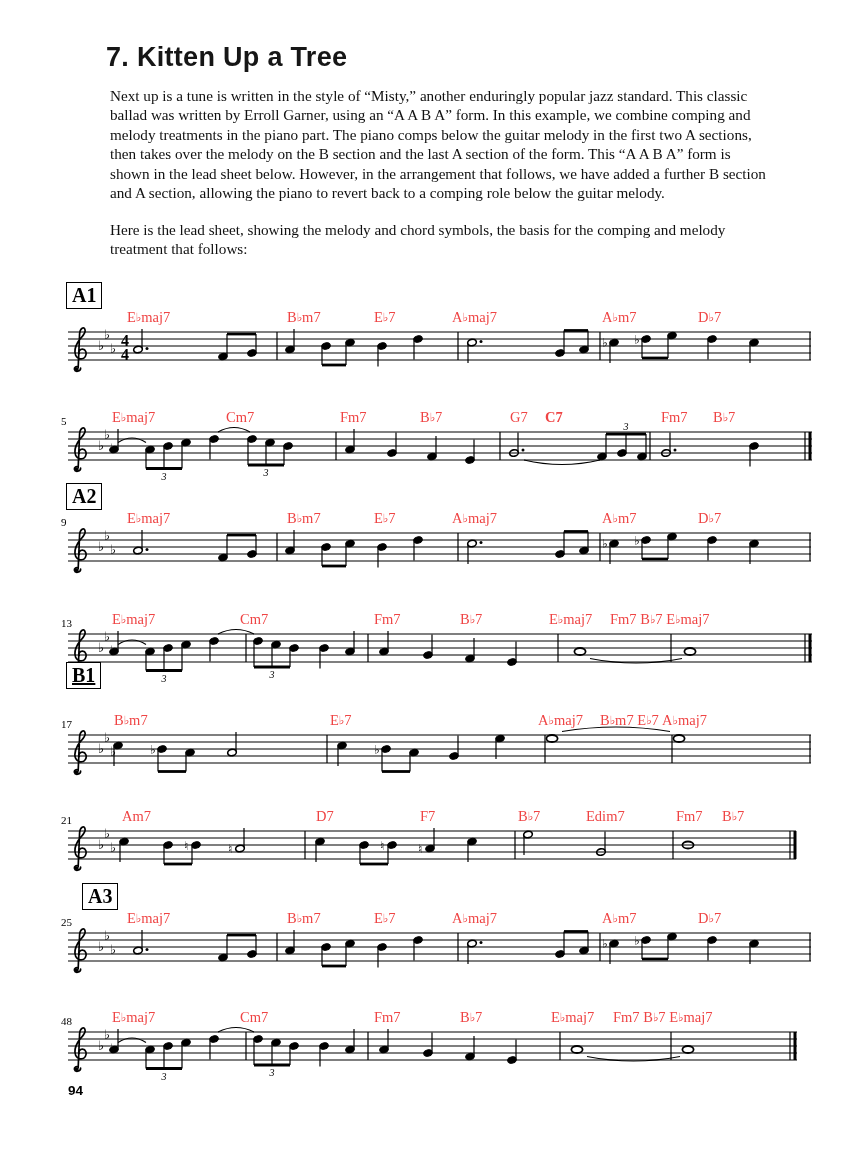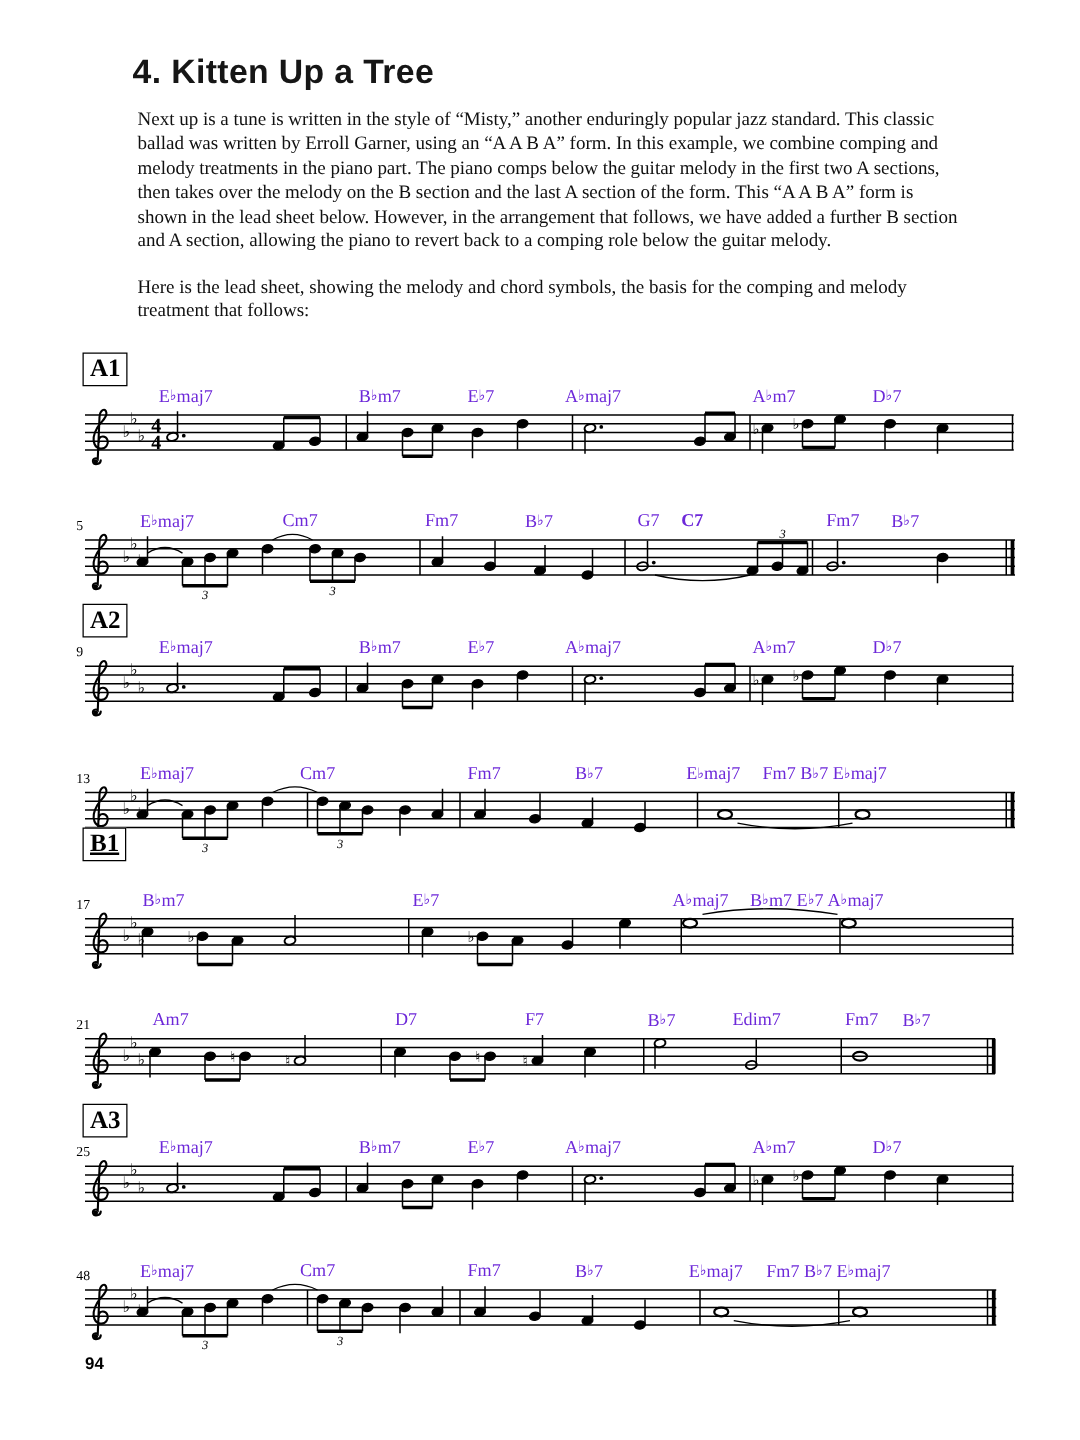--- a/index.html
+++ b/index.html
@@ -6,31 +6,31 @@
   body{width:864px;height:1152px;background:#fff;position:relative;overflow:hidden;
        font-family:"Liberation Serif",serif;color:#000}
   .title{position:absolute;left:106px;top:42px;margin:0;
          font:bold 27px "Liberation Sans",sans-serif;letter-spacing:.3px;color:#161616}
   .body-text{position:absolute;left:106px;width:660px;margin:4px;
              font-size:15.2px;line-height:19.4px;color:#101010;text-align:left}
   #p1{top:82px}
   #p2{top:216px}
   .page-number{position:absolute;left:68px;top:1083px;
                font:bold 13.5px "Liberation Sans",sans-serif}
-  .chord{position:absolute;font-size:14.5px;white-space:pre;color:#6d28d9}
+  .chord{position:absolute;font-size:14.5px;white-space:pre;color:#ef4444}
   .chord .fl{font-family:"DejaVu Sans",sans-serif;font-size:11.5px;vertical-align:1.5px}
   .seclabel{position:absolute;left:66px;border:1.7px solid #000;background:#fff;
             padding:0 5px;font:bold 20px/25px "Liberation Serif",serif}
   .mnum{position:absolute;left:61px;font-size:11px}
   svg.sys{position:absolute;left:0}
 </style>
 </head>
 <body>
 
-<h1 class="title">4. Kitten Up a Tree</h1>
+<h1 class="title">7. Kitten Up a Tree</h1>
 <p class="body-text" id="p1">Next up is a tune is written in the style of “Misty,” another enduringly popular jazz standard. This classic ballad was written by Erroll Garner, using an “A A B A” form. In this example, we combine comping and melody treatments in the piano part. The piano comps below the guitar melody in the first two A sections, then takes over the melody on the B section and the last A section of the form. This “A A B A” form is shown in the lead sheet below. However, in the arrangement that follows, we have added a further B section and A section, allowing the piano to revert back to a comping role below the guitar melody.</p>
 <p class="body-text" id="p2">Here is the lead sheet, showing the melody and chord symbols, the basis for the comping and melody treatment that follows:</p>
 <div id="score" style="position:absolute;left:0;top:0;width:864px;height:1152px">
     <svg class="sys" width="864" height="116" viewBox="0 274 864 116" style="top: 274px;">
       <line x1="68" y1="332" x2="811" y2="332" stroke="#000" stroke-width="1.05"></line>
       <line x1="68" y1="339" x2="811" y2="339" stroke="#000" stroke-width="1.05"></line>
       <line x1="68" y1="346" x2="811" y2="346" stroke="#000" stroke-width="1.05"></line>
       <line x1="68" y1="353" x2="811" y2="353" stroke="#000" stroke-width="1.05"></line>
       <line x1="68" y1="360" x2="811" y2="360" stroke="#000" stroke-width="1.05"></line>
       <path d="M10.6,36.2 C10.6,39.5 5.2,40.5 4.4,37.4 C3.9,35.2 6.5,33.8 8.2,35.2 L9.6,1.8 C9.9,-3.8 14.2,-6.4 15.1,-1.9 C15.9,2.2 10.6,5.4 7.8,10.2 C4.7,15.6 4.2,19.8 5.6,23.2 C7.4,27.4 13.0,28.3 15.3,24.6 C17.3,21.4 15.8,17.4 12.4,17.2 C9.9,17.1 8.4,19.3 9.2,21.6" fill="none" stroke="#000" stroke-width="1.7" stroke-linecap="round" transform="translate(70 332)"></path>
@@ -442,21 +442,21 @@
       <line x1="642" y1="941.5" x2="642" y2="959" stroke="#000" stroke-width="1.2"></line>
       <ellipse cx="672" cy="936.5" rx="4.4" ry="3.2" transform="rotate(-14 672 936.5)" fill="#000" stroke="#000" stroke-width="1"></ellipse>
       <line x1="668" y1="938" x2="668" y2="959" stroke="#000" stroke-width="1.2"></line>
       <line x1="642" y1="959" x2="668" y2="959" stroke="#000" stroke-width="2.8"></line>
       <ellipse cx="712" cy="940" rx="4.4" ry="3.2" transform="rotate(-14 712 940)" fill="#000" stroke="#000" stroke-width="1"></ellipse>
       <line x1="708" y1="941.5" x2="708" y2="960.5" stroke="#000" stroke-width="1.2"></line>
       <ellipse cx="754" cy="943.5" rx="4.4" ry="3.2" transform="rotate(-14 754 943.5)" fill="#000" stroke="#000" stroke-width="1"></ellipse>
       <line x1="750" y1="945" x2="750" y2="964" stroke="#000" stroke-width="1.2"></line>
       <line x1="810" y1="933" x2="810" y2="961" stroke="#000" stroke-width="1.2"></line>
     </svg>
-    <div class="seclabel" style="top: 883px;">A3</div>
+    <div class="seclabel" style="top: 883px; margin-left: 16px;">A3</div>
     <div class="mnum" style="top: 916px;">25</div>
     <div class="chord" style="left: 127px; top: 910px;">E<span class="fl">♭</span>maj7</div>
     <div class="chord" style="left: 287px; top: 910px;">B<span class="fl">♭</span>m7</div>
     <div class="chord" style="left: 374px; top: 910px;">E<span class="fl">♭</span>7</div>
     <div class="chord" style="left: 452px; top: 910px;">A<span class="fl">♭</span>maj7</div>
     <div class="chord" style="left: 602px; top: 910px;">A<span class="fl">♭</span>m7</div>
     <div class="chord" style="left: 698px; top: 910px;">D<span class="fl">♭</span>7</div>
     <svg class="sys" width="864" height="116" viewBox="0 974 864 116" style="top: 974px;">
       <line x1="68" y1="1032" x2="797" y2="1032" stroke="#000" stroke-width="1.05"></line>
       <line x1="68" y1="1039" x2="797" y2="1039" stroke="#000" stroke-width="1.05"></line>

